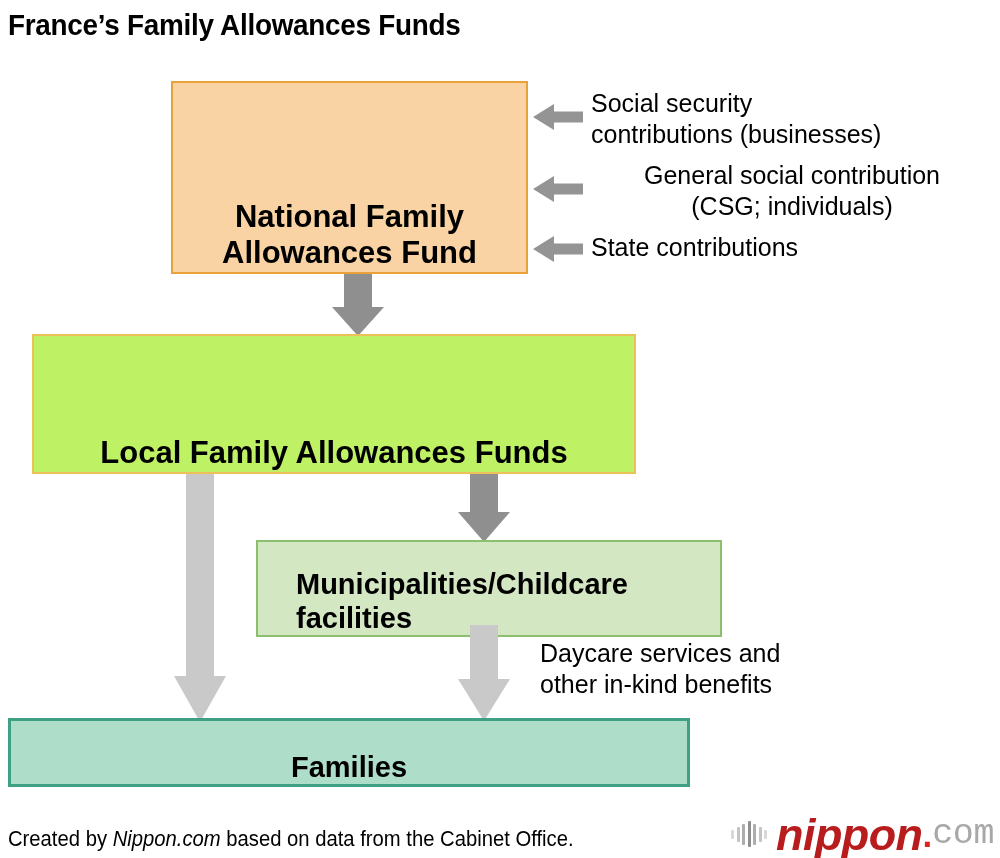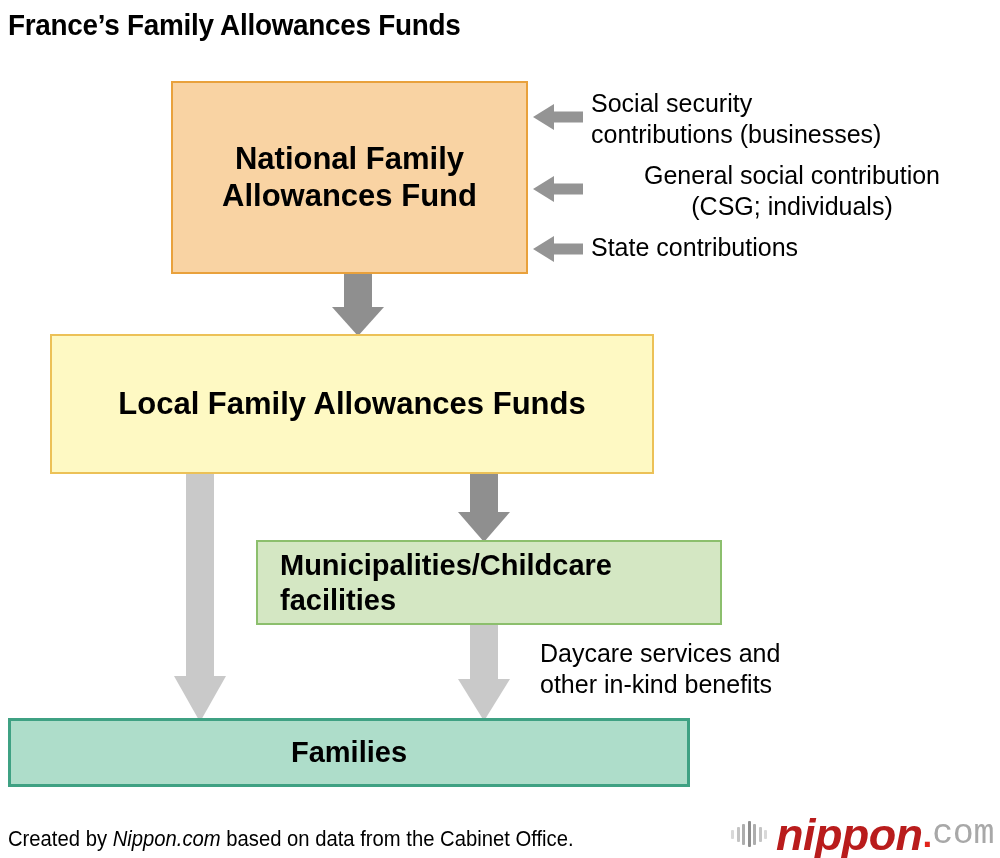--- a/index.html
+++ b/index.html
@@ -31,46 +31,46 @@
     transform: scaleX(0.93);
     transform-origin: left top;
     white-space: nowrap;
   }
 
   
   .box {
     position: absolute;
     box-sizing: border-box;
     display: flex;
-    align-items: center;
+    align-items: flex-end;
     color: #000000;
     font-weight: bold;
     line-height: 1.18;
   }
   .box.center { justify-content: center; text-align: center; }
   .box.left   { justify-content: flex-start; text-align: left; }
 
   #box-national {
     left: 171px; top: 81px; width: 357px; height: 193px;
     background: #f9d3a3;
     border: 2px solid #e9a13c;
     font-size: 31px;
   }
   #box-local {
-    left: 50px; top: 334px; width: 604px; height: 140px;
-    background: #fef9c3;
+    left: 32px; top: 334px; width: 604px; height: 140px;
+    background: #bef264;
     border: 2px solid #ecc157;
     font-size: 31px;
   }
   #box-municipal {
-    left: 256px; top: 540px; width: 466px; height: 85px;
+    left: 256px; top: 540px; width: 466px; height: 97px;
     background: #d4e7c3;
     border: 2px solid #8cbf6d;
     font-size: 29px;
-    padding-left: 22px;
+    padding-left: 38px;
   }
   #box-families {
     left: 8px; top: 718px; width: 682px; height: 69px;
     background: #aeddca;
     border: 3px solid #3fa183;
     font-size: 29px;
   }
 
   
   .arrow-down { position: absolute; }

